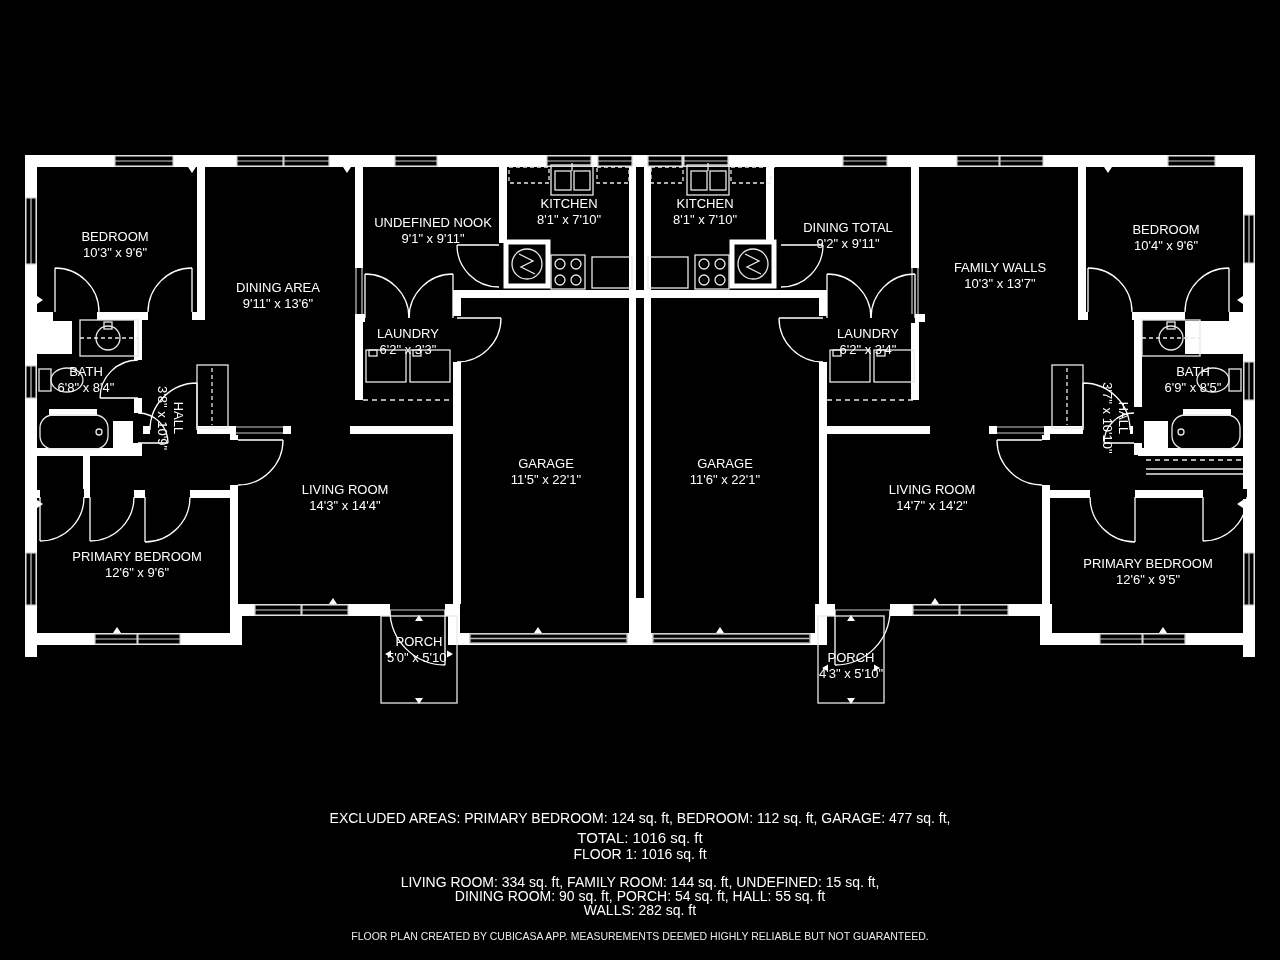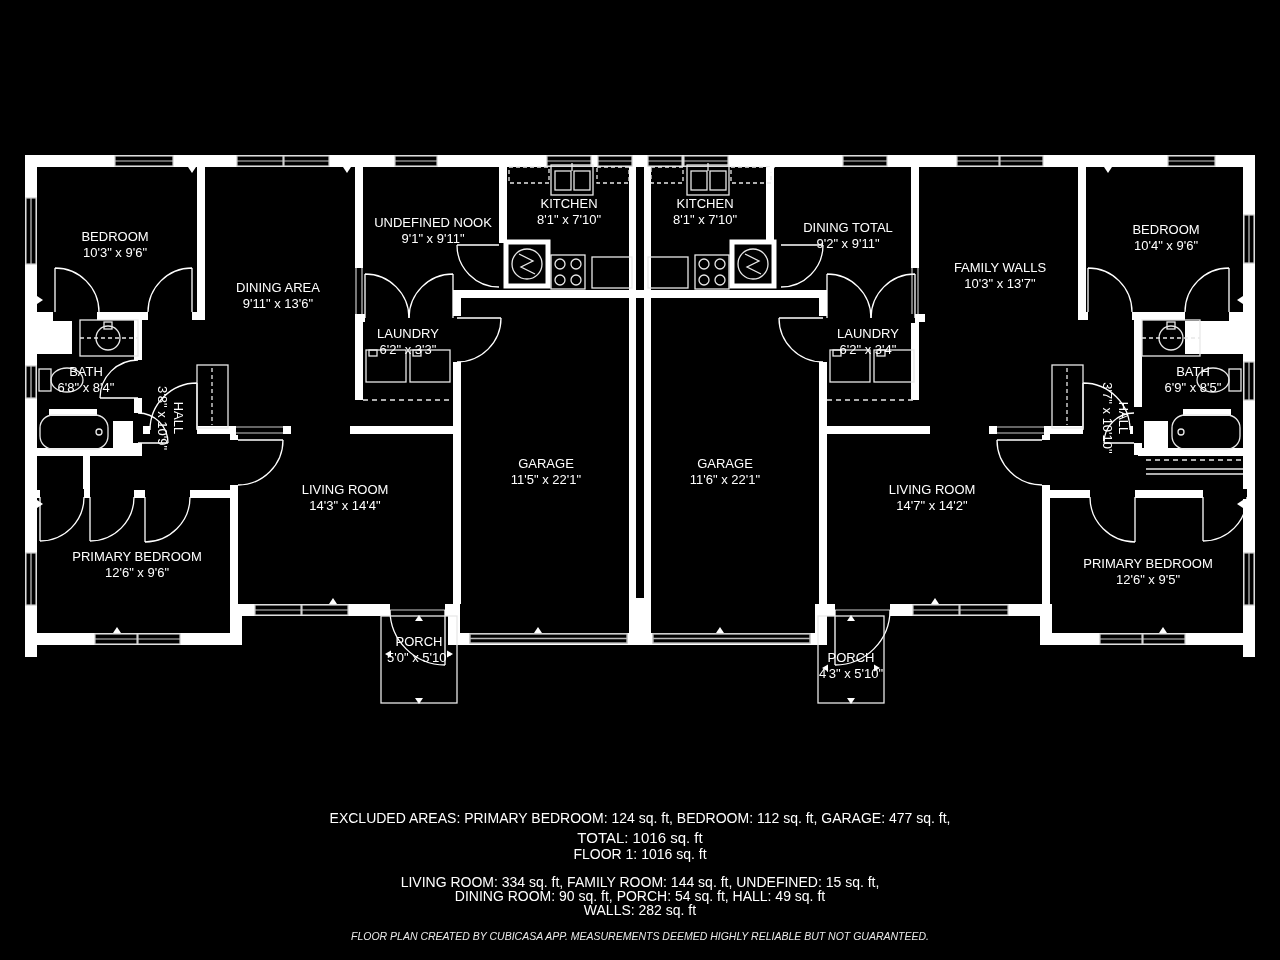--- a/index.html
+++ b/index.html
@@ -6,21 +6,21 @@
   #stage{position:relative;width:1280px;height:960px;background:#000;overflow:hidden;
          font-family:"Liberation Sans", sans-serif;}
   #plan-svg{position:absolute;left:0;top:0;}
   #labels{position:absolute;left:0;top:0;width:1280px;height:960px;pointer-events:none;}
   .room-label{position:absolute;transform:translateX(-50%);text-align:center;color:#fff;
               font-size:13px;line-height:15.5px;white-space:nowrap;}
   .room-label.rotated{transform:translate(-50%,-50%) rotate(90deg);}
   .footer-line{position:absolute;left:0;width:1280px;text-align:center;color:#fff;
                font-size:14px;line-height:15px;}
   .footer-line.total{font-weight:normal;font-size:15px;}
-  .footer-line.disclaimer{font-size:10.5px;color:#e9e9e9;font-style:italic;}
+  .footer-line.disclaimer{font-size:10.5px;color:#e9e9e9;}
 </style>
 </head>
 <body>
 
 <div id="stage">
 
 <svg id="plan-svg" width="1280" height="960" viewBox="0 0 1280 960">
 
   <g fill="#ffffff" stroke="none">
 
@@ -456,18 +456,18 @@
         <div>PORCH</div>
         <div>4'3" x 5'10"</div>
       </div>
     </div>
 
 <div>
   <div class="footer-line total" style="top:830px">TOTAL: 1016 sq. ft</div>
   <div class="footer-line" style="top:847px">FLOOR 1: 1016 sq. ft</div>
   <div class="footer-line" style="top:811px">EXCLUDED AREAS: PRIMARY BEDROOM: 124 sq. ft, BEDROOM: 112 sq. ft, GARAGE: 477 sq. ft,</div>
   <div class="footer-line" style="top:875px">LIVING ROOM: 334 sq. ft, FAMILY ROOM: 144 sq. ft, UNDEFINED: 15 sq. ft,</div>
-  <div class="footer-line" style="top:889px">DINING ROOM: 90 sq. ft, PORCH: 54 sq. ft, HALL: 49 sq. ft</div>
+  <div class="footer-line" style="top:889px">DINING ROOM: 90 sq. ft, PORCH: 54 sq. ft, HALL: 55 sq. ft</div>
   <div class="footer-line" style="top:903px">WALLS: 282 sq. ft</div>
   <div class="footer-line disclaimer" style="top:929px">FLOOR PLAN CREATED BY CUBICASA APP. MEASUREMENTS DEEMED HIGHLY RELIABLE BUT NOT GUARANTEED.</div>
 </div>
 
 </div>
 
 </body></html>

